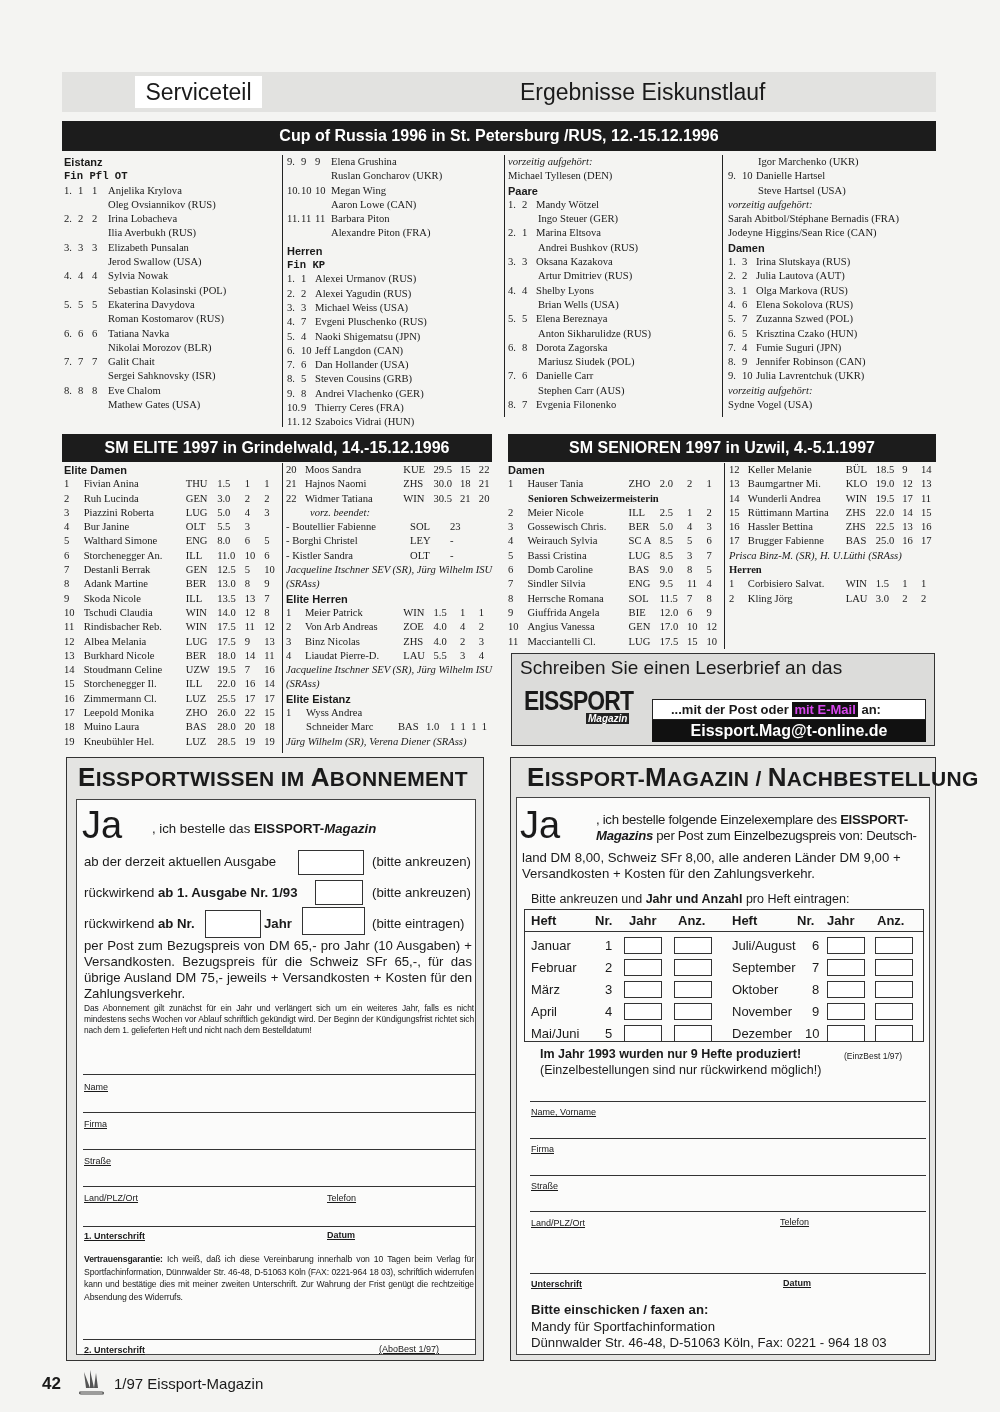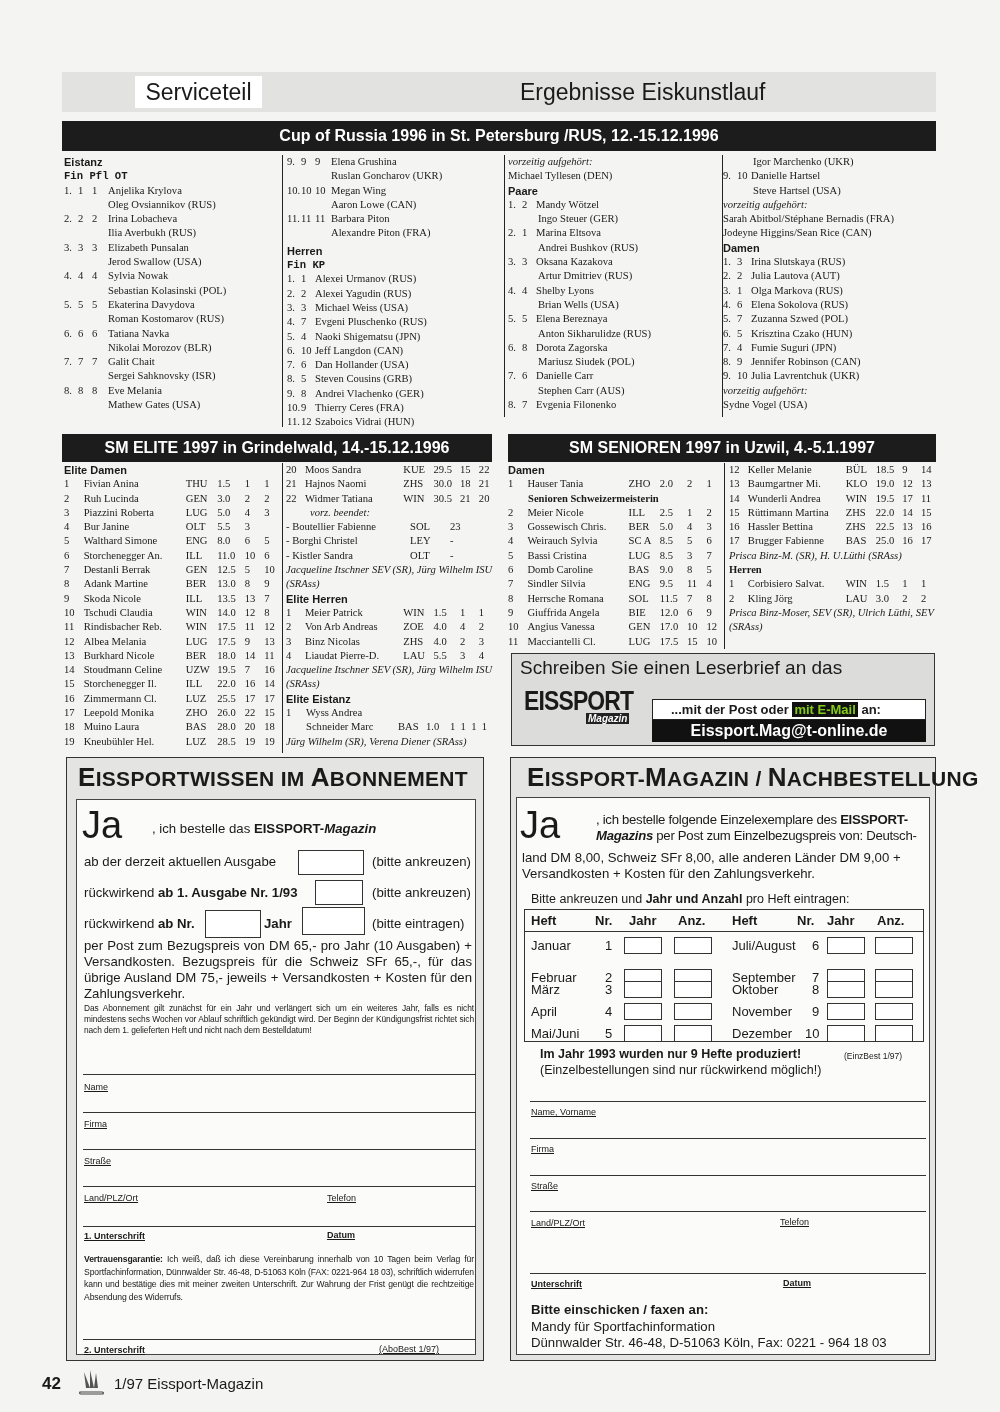--- a/index.html
+++ b/index.html
@@ -38,21 +38,21 @@
   .rt .c-pts { width: 28px; }
   .rt .c-p1 { width: 20px; }
   .rt .c-p2 { width: 16px; }
 
   
   #letter-box { left: 511px; top: 653px; width: 424px; height: 93px; background: #dcdcda; border: 1.5px solid #333; }
   #letter-title { left: 520px; top: 657px; font-size: 19px; font-family: "Liberation Sans", sans-serif; }
   #logo { left: 524px; top: 686px; font-family: "Liberation Sans", sans-serif; font-weight: bold; font-size: 27px; letter-spacing: -1px; transform: scaleX(0.85); transform-origin: left; }
   #logo-sub { left: 586px; top: 713px; font-family: "Liberation Sans", sans-serif; font-style: italic; font-weight: bold; font-size: 10px; color: #fff; background: #222; padding: 0 2px; }
   #mail-line { left: 652px; top: 699px; width: 274px; height: 21px; background: #fff; border: 1px solid #222; font-family: "Liberation Sans", sans-serif; font-weight: bold; font-size: 13px; line-height: 19px; padding-left: 18px; }
-  #mail-line .inv { background: #111; color: #84cc16; padding: 0 2px; }
+  #mail-line .inv { background: #111; color: #d946ef; padding: 0 2px; }
   #mail-addr { left: 652px; top: 720px; width: 274px; height: 22px; background: #111; color: #fff; font-family: "Liberation Sans", sans-serif; font-weight: bold; font-size: 16px; line-height: 22px; text-align: center; }
 
   
   .form-outer { background: #e4e4e2; border: 1.5px solid #333; }
   .form-inner { background: #fbfbfa; border: 1px solid #444; }
   .form-title { font-family: "Liberation Sans", sans-serif; font-weight: bold; font-size: 21px; letter-spacing: 0.3px; }
   .form-title .big { font-size: 26px; }
   .form-text { font-family: "Liberation Sans", sans-serif; font-size: 13.2px; line-height: 16px; }
   .ja { font-family: "Liberation Sans", sans-serif; font-size: 38px; line-height: 38px; }
   .cb { position: absolute; border: 1px solid #333; background: #fff; }
@@ -131,21 +131,21 @@
         <span class="n1">7.</span>
         <span class="n2">7</span>
         <span class="n3">7</span>
         <span>Galit Chait</span>
       </div>
       <div class="ind">Sergei Sahknovsky (ISR)</div>
       <div class="row">
         <span class="n1">8.</span>
         <span class="n2">8</span>
         <span class="n3">8</span>
-        <span>Eve Melania</span>
+        <span>Eve Chalom</span>
       </div>
       <div class="ind">Mathew Gates (USA)</div>
     </div>
 </div>
 
 <div class="abs col vline" style="left:282px; top:155px; width:222px; height:272px; padding-left:4px;">
   <div id="eistanz-list-b">
       <div class="row">
         <span class="n1">9.</span>
         <span class="n2">9</span>
@@ -277,21 +277,21 @@
       </div>
       <div class="ind2">Stephen Carr (AUS)</div>
       <div class="row">
         <span class="n1">8.</span>
         <span class="n2">7</span>
         <span>Evgenia Filonenko</span>
       </div>
     </div>
 </div>
 
-<div class="abs col vline" style="left:722px; top:155px; width:214px; height:262px; ">
+<div class="abs col vline" style="left:722px; top:155px; width:214px; height:262px; padding-left:5px;">
   <div id="paare-list-b">
       <div class="ind2">Igor Marchenko (UKR)</div>
       <div class="row">
         <span class="n1">9.</span>
         <span class="n2">10</span>
         <span>Danielle Hartsel</span>
       </div>
       <div class="ind2">Steve Hartsel (USA)</div>
     </div>
   <div class="it">vorzeitig aufgehört:</div>
@@ -763,21 +763,20 @@
       </div>
       <div class="r">
         <span class="c-rank">2</span>
         <span class="c-name">Kling Jörg</span>
         <span class="c-club">LAU</span>
         <span class="c-pts">3.0</span>
         <span class="c-p1">2</span>
         <span class="c-p2">2</span>
       </div>
     </div>
-  <div style="font-style:italic; white-space:normal; width:208px;">Prisca Binz-Moser, SEV (SR), Ulrich Lüthi, SEV (SRAss)</div>
 </div>
 
 <div id="letter-box" class="abs"></div>
 <div id="letter-title" class="abs">Schreiben Sie einen Leserbrief an das</div>
 <div id="logo" class="abs">EISSPORT</div>
 <div id="logo-sub" class="abs">Magazin</div>
 <div id="mail-line" class="abs">
   <span>...mit der Post oder</span>
   <span class="inv">mit E-Mail</span>
   <span>an:</span>
@@ -862,21 +861,21 @@
       <div class="tr" style="top: 25px;">
         <span class="td" style="left: 6px;">Januar</span>
         <span class="td" style="left: 80px;">1</span>
         <div class="cb" style="left: 99px; top: 2px; width: 38px; height: 17px;"></div>
         <div class="cb" style="left: 149px; top: 2px; width: 38px; height: 17px;"></div>
         <span class="td" style="left: 207px;">Juli/August</span>
         <span class="td" style="left: 287px;">6</span>
         <div class="cb" style="left: 302px; top: 2px; width: 38px; height: 17px;"></div>
         <div class="cb" style="left: 350px; top: 2px; width: 38px; height: 17px;"></div>
       </div>
-      <div class="tr" style="top: 47px; margin-top: 10px;">
+      <div class="tr" style="top: 47px;">
         <span class="td" style="left: 6px;">Februar</span>
         <span class="td" style="left: 80px;">2</span>
         <div class="cb" style="left: 99px; top: 2px; width: 38px; height: 17px;"></div>
         <div class="cb" style="left: 149px; top: 2px; width: 38px; height: 17px;"></div>
         <span class="td" style="left: 207px;">September</span>
         <span class="td" style="left: 287px;">7</span>
         <div class="cb" style="left: 302px; top: 2px; width: 38px; height: 17px;"></div>
         <div class="cb" style="left: 350px; top: 2px; width: 38px; height: 17px;"></div>
       </div>
       <div class="tr" style="top: 69px;">

